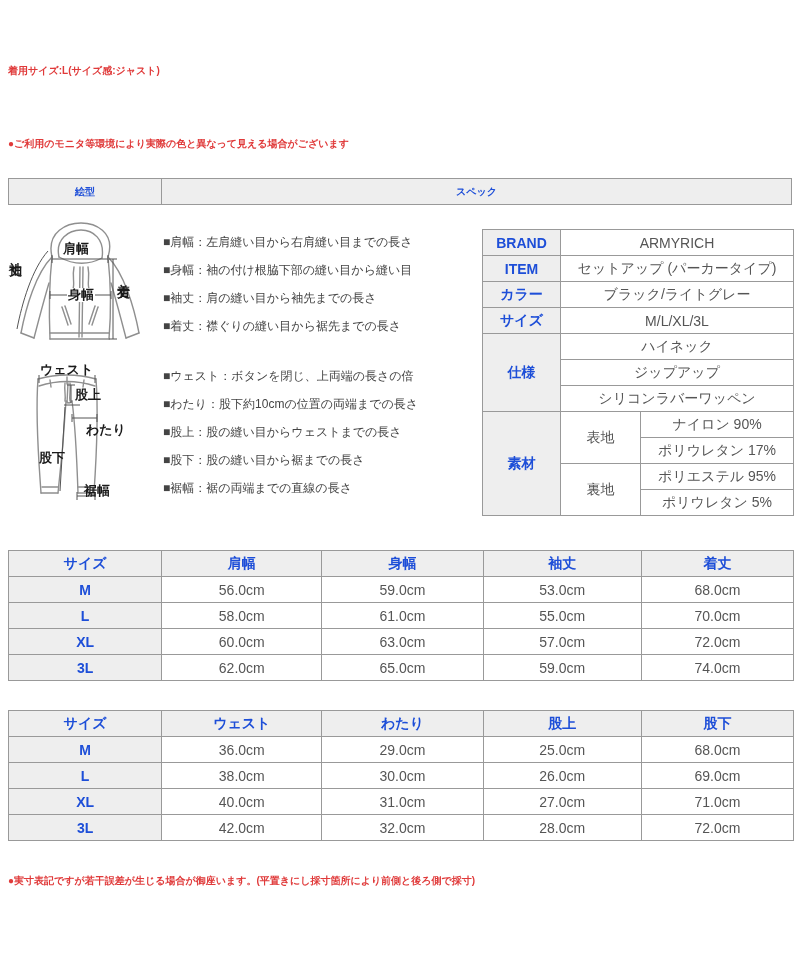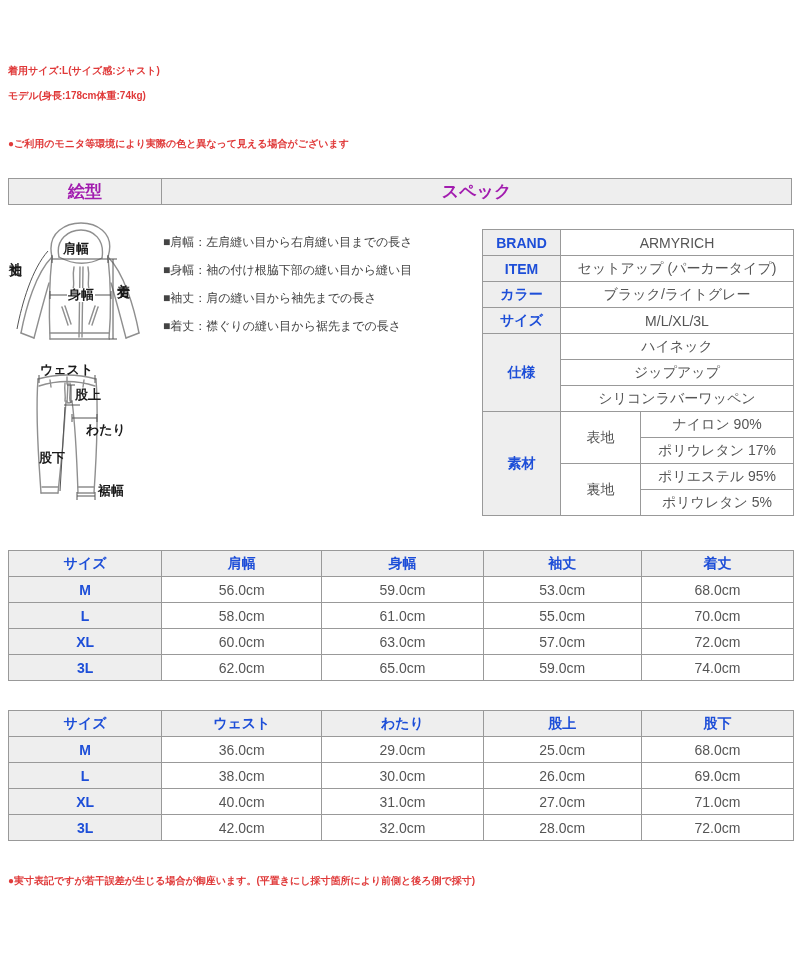--- a/index.html
+++ b/index.html
@@ -8,21 +8,21 @@
     position:relative; width:800px; height:960px; background:#ffffff;
     font-family:"Liberation Sans", sans-serif; color:#444; overflow:hidden;
   }
   .red-text { color:#e03a3a; font-size:10px; font-weight:bold; line-height:25px; white-space:nowrap; }
   .abs { position:absolute; }
 
   
   .info-head { position:absolute; left:8px; top:178px; width:784px; height:27px;
     display:flex; border:1px solid #999; background:#eeeeee; }
   .info-head .cell { display:flex; align-items:center; justify-content:center;
-    font-size:17px; font-weight:bold; color:#a21caf; height:100%; }
+    font-size:10px; font-weight:bold; color:#1d4ed8; height:100%; }
   .info-head .c1 { width:153px; border-right:1px solid #999; }
   .info-head .c2 { width:320px; border-right:1px solid #999; }
   .info-head .c3 { flex:1; }
 
   
   .measure-block { position:absolute; left:163px; font-size:12px; color:#444; }
   .measure-block div { height:28px; line-height:28px; white-space:nowrap; }
 
   
   table { border-collapse:collapse; table-layout:fixed; font-size:14px; }
@@ -43,21 +43,20 @@
   .diag-label.onart { background:#fff; padding:0 1px; }
   .vtext { writing-mode:vertical-rl; letter-spacing:2px; }
 </style>
 </head>
 <body>
 
 <div class="page">
 
   <div class="abs red-text" style="left:8px; top:58px;">
     <div>着用サイズ:L(サイズ感:ジャスト)</div>
-    <div>モデル(身長:178cm体重:74kg)</div>
   </div>
 
   <div class="abs red-text" style="left:8px; top:131px;text-align:right;">●ご利用のモニタ等環境により実際の色と異なって見える場合がございます</div>
 
   <div class="info-head">
     <div class="cell c1">絵型</div>
     <div class="cell c3">スペック</div>
   </div>
 
   <div class="diagram" style="top:215px; width:153px; height:148px;">
@@ -137,30 +136,37 @@
         <path d="M 57,44 L 52,128"></path>
         <path d="M 69,133 L 87,133"></path>
           <path d="M 69,129 L 69,137"></path>
           <path d="M 87,129 L 87,137"></path>
       </g>
     </svg>
     <span class="diag-label" style="left:32px; top:0px;">ウェスト</span>
     <span class="diag-label" style="left:67px; top:25px;">股上</span>
     <span class="diag-label" style="left:78px; top:60px;">わたり</span>
     <span class="diag-label" style="left:31px; top:88px;">股下</span>
-    <span class="diag-label" style="left:90px; top:121px;">裾幅</span>
+    <span class="diag-label" style="left:76px; top:121px;">裾幅</span>
   </div>
 
   <div class="measure-block" style="top:228px;">
     <div>■肩幅：左肩縫い目から右肩縫い目までの長さ</div>
     <div>■身幅：袖の付け根脇下部の縫い目から縫い目</div>
     <div>■袖丈：肩の縫い目から袖先までの長さ</div>
     <div>■着丈：襟ぐりの縫い目から裾先までの長さ</div>
   </div>
 
+  <div class="measure-block" style="top:362px;">
+    <div>■ウェスト：ボタンを閉じ、上両端の長さの倍</div>
+    <div>■わたり：股下約10cmの位置の両端までの長さ</div>
+    <div>■股上：股の縫い目からウェストまでの長さ</div>
+    <div>■股下：股の縫い目から裾までの長さ</div>
+    <div>■裾幅：裾の両端までの直線の長さ</div>
+  </div>
 
   <table class="spec-table">
     <colgroup>
         <col style="width:78px">
         <col style="width:80px">
         <col style="width:153px">
       </colgroup>
     <tbody>
         <tr>
       <td class="hd">BRAND</td>

